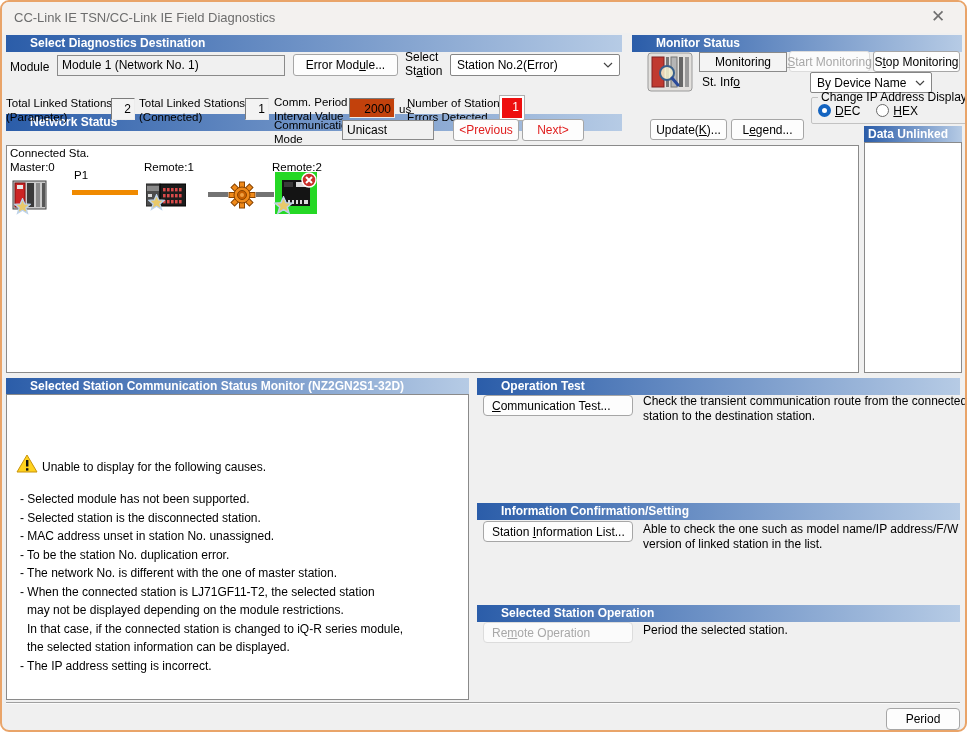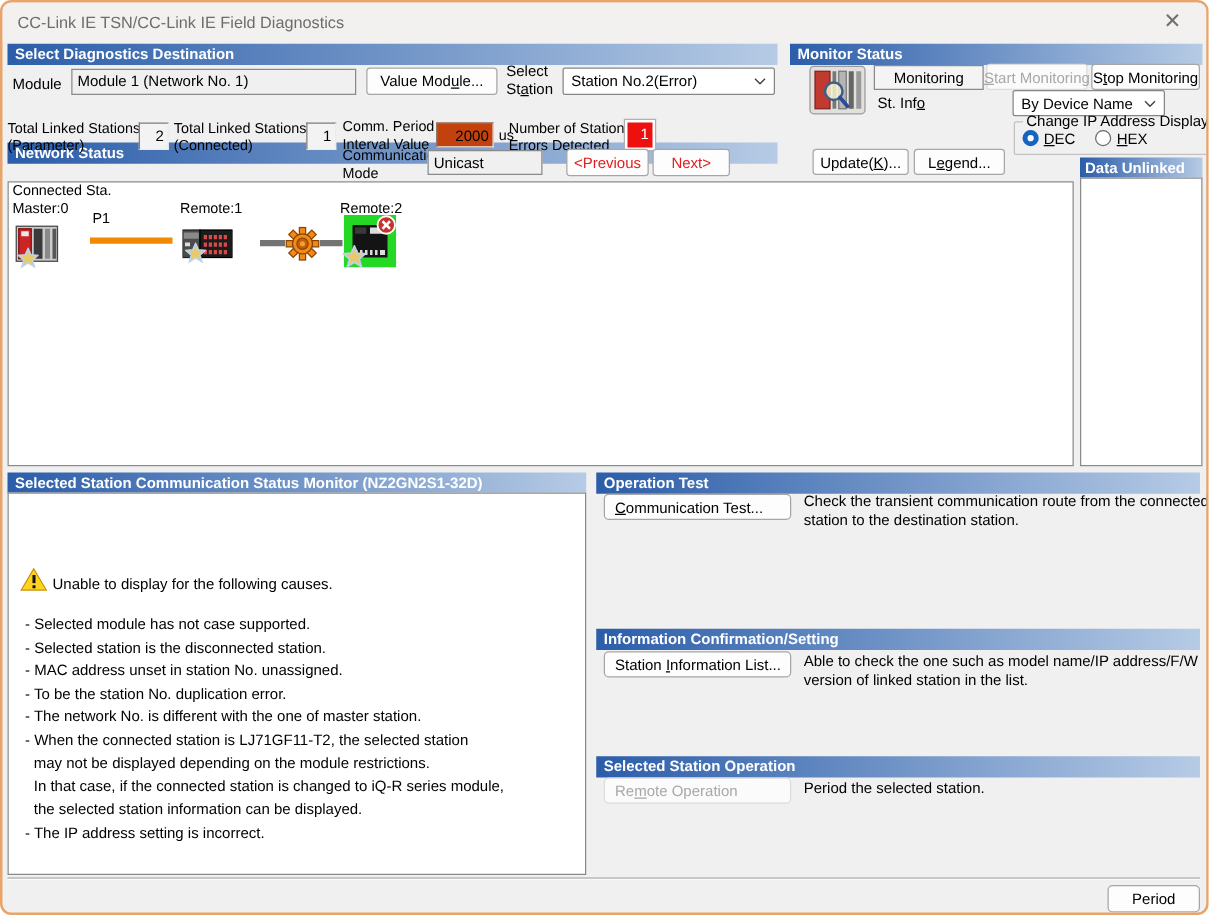--- a/index.html
+++ b/index.html
@@ -1,21 +1,21 @@
 <!DOCTYPE html>
 <html><head>
 <meta charset="utf-8">
 <style>
   html,body {margin:0; padding:0; background:#fff;}
   body {width:967px; height:732px; position:relative; font-family:"Liberation Sans", sans-serif;}
   .window {position:absolute; inset:0; box-sizing:border-box; border:2px solid #e9a469; border-radius:9px; background:#f0f0f0; overflow:hidden;}
   .titlebar {position:absolute; left:0; right:0; top:0; height:31px; background:#f3f1ef;}
   .title-text {position:absolute; left:12px; top:8px; font-size:13px; color:#6d6d6d; white-space:nowrap;}
   .title-close {position:absolute; right:16px; top:4px; font-size:17px; color:#707070; width:22px; height:22px; text-align:center; line-height:22px;}
-  .sec-hdr {position:absolute; height:17px; line-height:17px; background:linear-gradient(to right,#2b5da9,#b6cbe5); color:#fff; font-weight:bold; font-size:12px; padding-left:6px; box-sizing:border-box; white-space:nowrap; overflow:hidden;}
+  .sec-hdr {position:absolute; height:17px; line-height:17px; background:linear-gradient(to right,#2b5da9,#b6cbe5); color:#fff; font-weight:bold; font-size:12px; padding-left:24px; box-sizing:border-box; white-space:nowrap; overflow:hidden;}
   .lbl {position:absolute; font-size:12px; color:#000; white-space:nowrap;}
   .lbl2 {font-size:11.5px; line-height:13.5px;}
   .btn {position:absolute; display:flex; align-items:center; justify-content:center; background:#fdfdfd; border:1px solid #a6a6a6; border-radius:3px; font-size:12px; color:#000; box-sizing:border-box; white-space:pre;}
   .btn.red {color:#e02020;margin-left:36px;}
   .btn.disabled {color:#a8a8a8; border-color:#dcdcdc; background:#fbfbfb;}
   .field {position:absolute; box-sizing:border-box; background:#f0f0f0; border:1px solid #8a8a8a; font-size:12px; line-height:19px; padding:0 4px; white-space:nowrap; overflow:hidden;}
   .inset {position:absolute; box-sizing:border-box; background:#f3f3f3; border:1px solid; border-color:#7c7c7c #ececec #ececec #7c7c7c; font-size:12px; line-height:20px; text-align:right; padding-right:3px;}
   .errbox {position:absolute; box-sizing:border-box; background:#ee0f0f; color:#fff; border:2px solid #fff; box-shadow:0 0 0 1px #b0b0b0; font-size:12px; line-height:18px; text-align:right; padding-right:3px;}
   .dd {position:absolute; box-sizing:border-box; background:#fff; border:1px solid #868686; border-radius:2px; font-size:12px; display:flex; align-items:center; justify-content:space-between; padding:0 6px; white-space:nowrap;}
   .panel {position:absolute; background:#fff; border:1px solid #8a8a8a; box-sizing:border-box;}
@@ -41,21 +41,21 @@
 <div class="window">
 
   <div class="titlebar">
     <div class="title-text">CC-Link IE TSN/CC-Link IE Field Diagnostics</div>
     <div class="title-close">✕</div>
   </div>
 
   <div class="sec-hdr" style="left:4px; top:33px; width:616px;">Select Diagnostics Destination</div>
   <div class="lbl" style="left:8px; top:58px;">Module</div>
   <div class="field" style="left:55px; top:53px; width:228px; height:21px;">Module 1 (Network No. 1)</div>
-  <div class="btn" style="left:291px; top:52px; width:105px; height:22px;"><span>Value Mod</span><span class="u">u</span><span>le...</span></div>
+  <div class="btn" style="left:291px; top:52px; width:105px; height:22px;"><span>Error Mod</span><span class="u">u</span><span>le...</span></div>
   <div class="lbl" style="left:403px; top:48px; line-height:14px;">
     <div>Select</div>
     <div><span>St</span><span class="u">a</span><span>tion</span></div>
   </div>
   <div class="dd" style="left:448px; top:52px; width:170px; height:22px;">
     <span>Station No.2(Error)</span>
     <svg width="10" height="6" viewBox="0 0 10 6">
         <polyline points="1,1 5,5 9,1" stroke="#444" stroke-width="1.2" fill="none"></polyline>
       </svg>
   </div>
@@ -235,21 +235,21 @@
   <div class="panel" style="left:4px; top:392px; width:463px; height:306px;"></div>
   <div class="abs" style="left:14px; top:452px;">
     <svg width="22" height="19" viewBox="0 0 22 19">
       <path d="M11 1 L21 18 H1 Z" fill="#ffd21e" stroke="#c8930a"></path>
       <rect x="10" y="6" width="2.4" height="6.5" fill="#111"></rect>
       <rect x="10" y="14.2" width="2.4" height="2.4" fill="#111"></rect>
     </svg>
   </div>
   <div class="lbl" style="left:40px; top:458px;">Unable to display for the following causes.</div>
   <div class="causes">
-    <div>- Selected module has not case supported.</div>
+    <div>- Selected module has not been supported.</div>
     <div>- Selected station is the disconnected station.</div>
     <div>- MAC address unset in station No. unassigned.</div>
     <div>- To be the station No. duplication error.</div>
     <div>- The network No. is different with the one of master station.</div>
     <div>- When the connected station is LJ71GF11-T2, the selected station</div>
     <div class="ind">may not be displayed depending on the module restrictions.</div>
     <div class="ind">In that case, if the connected station is changed to iQ-R series module,</div>
     <div class="ind">the selected station information can be displayed.</div>
     <div>- The IP address setting is incorrect.</div>
   </div>

